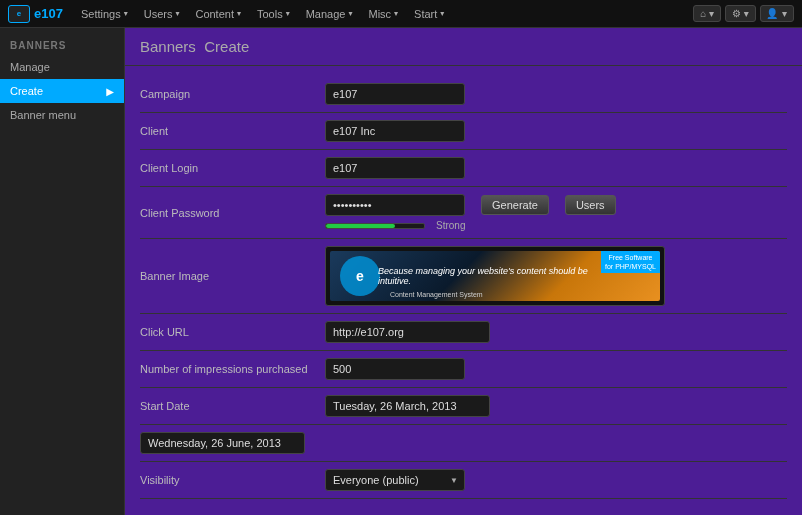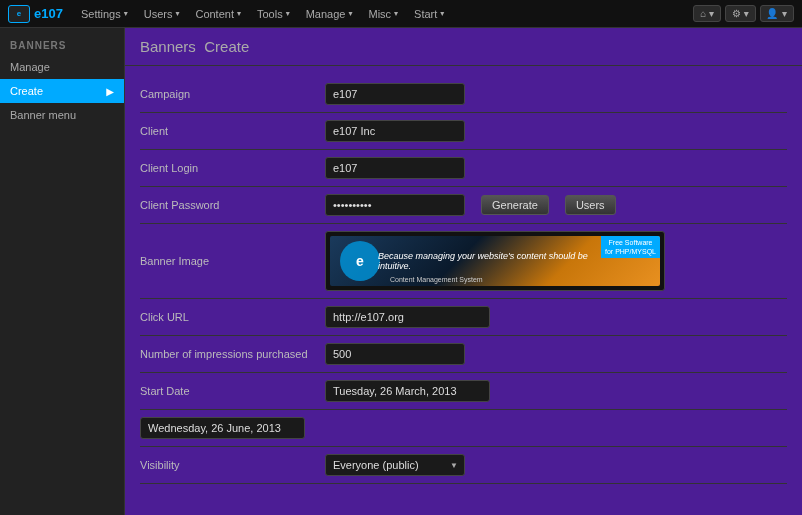--- a/index.html
+++ b/index.html
@@ -148,20 +148,28 @@
       </div>
 
       <div class="form-row">
         <div class="form-label">Client Password</div>
         <div class="form-control">
           <div class="password-row">
             <input class="form-input" type="password" value="aaaaaaaaaa" style="">
             <button class="btn-small">Generate</button>
             <button class="btn-small">Users</button>
           </div>
+          <div class="strength-bar-container">
+            <div style="display:flex; align-items:center; gap:6px;">
+              <div class="strength-bar">
+                <div class="strength-bar-fill"></div>
+              </div>
+              <span class="strength-label">Strong</span>
+            </div>
+          </div>
         </div>
       </div>
 
       <div class="form-row">
         <div class="form-label">Banner Image</div>
         <div class="form-control">
           <div class="banner-image-container">
             <div class="banner-preview">
               <div class="banner-logo">
                 <div class="banner-logo-icon">e</div>

